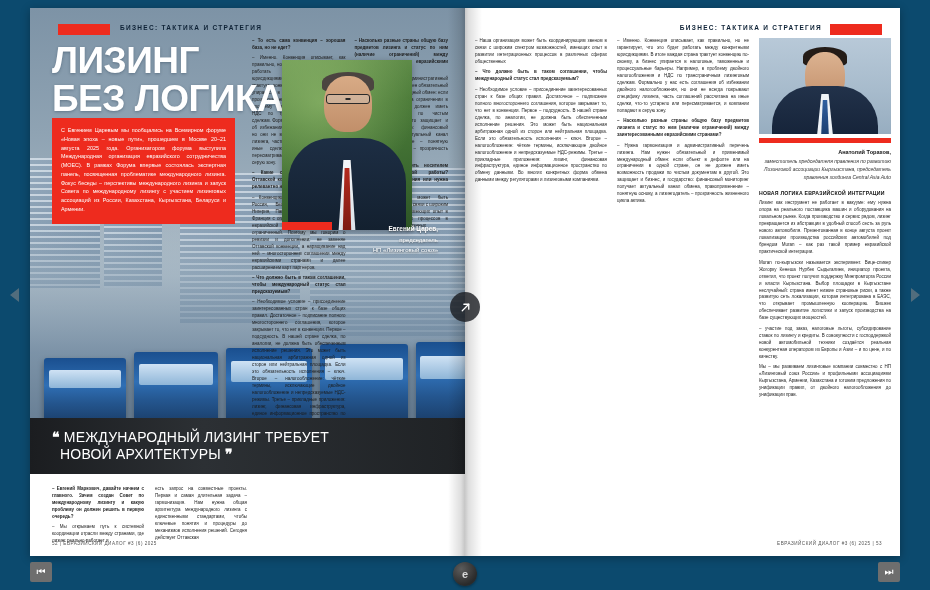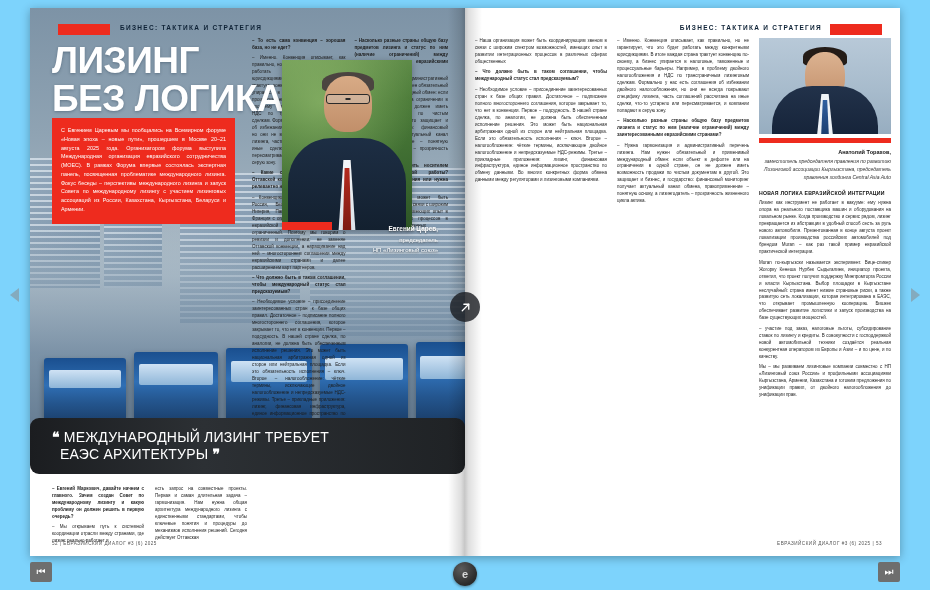--- a/index.html
+++ b/index.html
@@ -7,21 +7,21 @@
     margin: 0; padding: 0;
     width: 930px; height: 590px;
     overflow: hidden;
     background: #ffffff;
     font-family: "Liberation Sans", sans-serif;
   }
 
   #viewer {
     position: relative;
     width: 930px; height: 590px;
-    background: #7dd3fc;
+    background: #0c4a6e;
   }
 
   
   #spread {
     position: absolute;
     left: 30px; top: 8px;
     width: 870px; height: 548px;
     display: flex;
     box-shadow: 0 2px 9px rgba(0,0,0,0.30);
     background: #fff;
@@ -156,21 +156,21 @@
     position:absolute; left:308px; top:216px; z-index: 8;
     color:#ffffff; font-size:6px; line-height:1.7; text-align:right; width:100px;
     text-shadow: 0 1px 2px rgba(0,0,0,.5);
   }
   .portrait-caption .pc-name { font-weight:700; font-size:6.4px; }
 
   .quote-band {
     position: absolute; left: 0; top: 410px; width: 435px; height: 56px; z-index: 9;
     background: linear-gradient(to right,#1b1d20 0%,#2c3034 40%,#1f2225 100%);
     color: #ffffff;
-    display:flex; align-items:center;border-radius:9px;
+    display:flex; align-items:center;
   }
   .quote-band .q-inner {
     padding-left: 22px; font-size: 14px; line-height: 1.18; font-weight: 400;
     letter-spacing: .2px;
   }
   .q-mark { font-weight:700; }
 
   .cols-left {
     position: absolute; left: 22px; top: 478px; width: 393px; height: 60px;
     display: flex; gap: 11px;
@@ -328,21 +328,21 @@
       <div class="portrait-caption">
         <div class="pc-name">Евгений Царев,</div>
         <div>председатель</div>
         <div>НП «Лизинговый союз»</div>
       </div>
 
       <div class="quote-band">
         <div class="q-inner">
           <span class="q-mark">❝</span>
           <span>МЕЖДУНАРОДНЫЙ ЛИЗИНГ ТРЕБУЕТ</span><br>
-          <span style="padding-left:8px">ЕАЭС АРХИТЕКТУРЫ</span>
+          <span style="padding-left:8px">НОВОЙ АРХИТЕКТУРЫ</span>
           <span class="q-mark">❞</span>
         </div>
       </div>
 
       <div class="cols-left">
         <div class="col">
           <p class="q">– Евгений Маркович, давайте начнем с главного. Зачем создан Совет по международному лизингу и какую проблему он должен решить в первую очередь?</p>
           <p>– Мы открываем путь к системной координации отрасли между странами, где лизинг реально работает и</p>
         </div>
         <div class="col w2">

